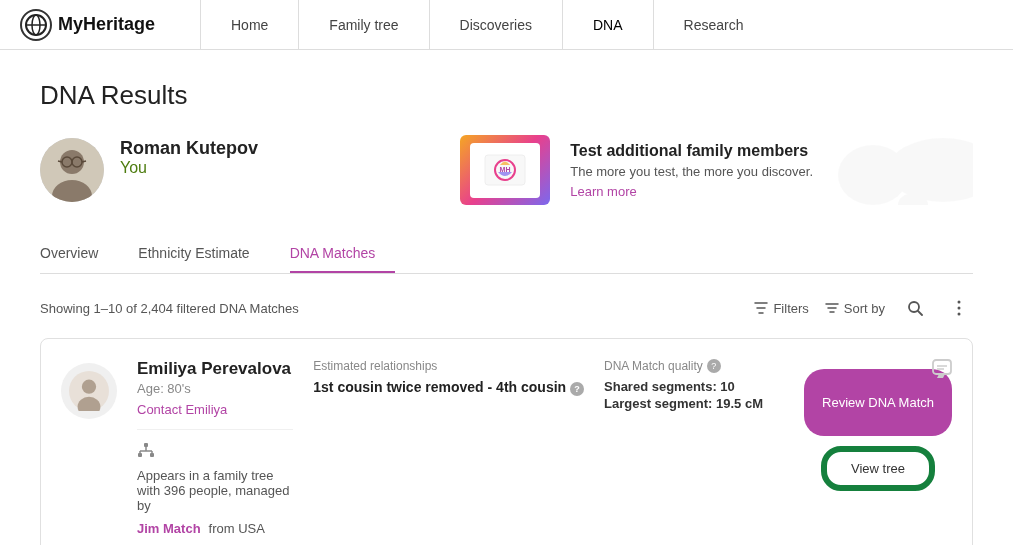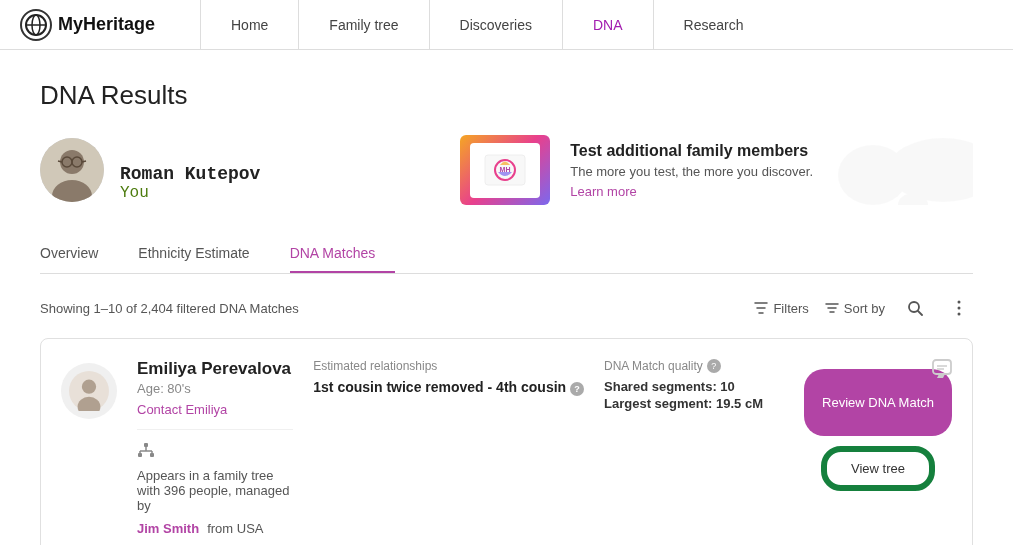--- a/index.html
+++ b/index.html
@@ -5,29 +5,29 @@
     * { box-sizing: border-box; margin: 0; padding: 0; }
     body { font-family: -apple-system, BlinkMacSystemFont, 'Segoe UI', Arial, sans-serif; font-size: 14px; color: #333; background: #fff; }
 
     
     .nav { display: flex; align-items: center; border-bottom: 1px solid #ddd; height: 50px; }
     .nav-logo { display: flex; align-items: center; padding: 0 20px; min-width: 200px; gap: 6px; }
     .nav-logo-circle { width: 32px; height: 32px; border-radius: 50%; border: 2px solid #333; display: flex; align-items: center; justify-content: center; font-size: 10px; font-weight: bold; color: #333; }
     .nav-logo-text { font-size: 18px; font-weight: bold; color: #111; }
     .nav-items { display: flex; height: 100%; flex: 1; }
     .nav-item { display: flex; align-items: center; padding: 0 30px; border-left: 1px solid #ddd; color: #444; font-size: 14px; cursor: pointer; text-decoration: none; }
-    .nav-item.active { color: #a21caf; }
+    .nav-item.active { color: #000000; }
 
     
     .page { padding: 30px 40px; }
 
     
     .page-title { font-size: 26px; font-weight: 300; color: #222; margin-bottom: 24px; }
     .profile-banner { display: flex; align-items: center; justify-content: space-between; margin-bottom: 30px; }
-    .profile-left { display: flex; align-items: flex-end; gap: 16px; font-family: Liberation Mono, monospace; }
+    .profile-left { display: flex; align-items: flex-start; gap: 16px; }
     .profile-avatar { width: 64px; height: 64px; border-radius: 50%; background: #ccc; overflow: hidden; display: flex; align-items: center; justify-content: center; }
     .profile-name { font-size: 18px; font-weight: bold; color: #222; }
     .profile-sub { font-size: 16px; color: #4d7c0f; }
 
     
     .promo-section { display: flex; align-items: center; gap: 20px; }
     .promo-kit { width: 90px; height: 70px; background: linear-gradient(135deg, #f5a623, #e8408d, #7b68ee); border-radius: 6px; display: flex; align-items: center; justify-content: center; position: relative; overflow: hidden; }
     .promo-kit-inner { width: 70px; height: 55px; background: #fff; border-radius: 4px; display: flex; align-items: center; justify-content: center; font-size: 9px; color: #aaa; }
     .promo-text h3 { font-size: 16px; font-weight: bold; color: #222; margin-bottom: 4px; }
     .promo-text p { font-size: 13px; color: #555; margin-bottom: 4px; }
@@ -216,21 +216,21 @@
         <svg width="18" height="18" viewBox="0 0 18 18" fill="none">
           <rect x="7" y="1" width="4" height="4" rx="1" fill="#888"></rect>
           <rect x="1" y="11" width="4" height="4" rx="1" fill="#888"></rect>
           <rect x="13" y="11" width="4" height="4" rx="1" fill="#888"></rect>
           <line x1="9" y1="5" x2="9" y2="9" stroke="#888" stroke-width="1.5"></line>
           <line x1="3" y1="9" x2="15" y2="9" stroke="#888" stroke-width="1.5"></line>
           <line x1="3" y1="9" x2="3" y2="11" stroke="#888" stroke-width="1.5"></line>
           <line x1="15" y1="9" x2="15" y2="11" stroke="#888" stroke-width="1.5"></line>
         </svg>
         <span>Appears in a family tree with 396 people, managed by</span>
-        <a style="color:#b244a5;cursor:pointer;">Jim Smith</a>
+        <a style="color:#b244a5;cursor:pointer;">Jim Match</a>
         <span>from USA</span>
       </div>
 
     </div>
 
     <div class="match-relationship">
       <div class="match-rel-label">Estimated relationships</div>
       <div class="match-rel-value">
         <span>1st cousin twice removed - 4th cousin</span>
         <span class="help-icon">?</span>

